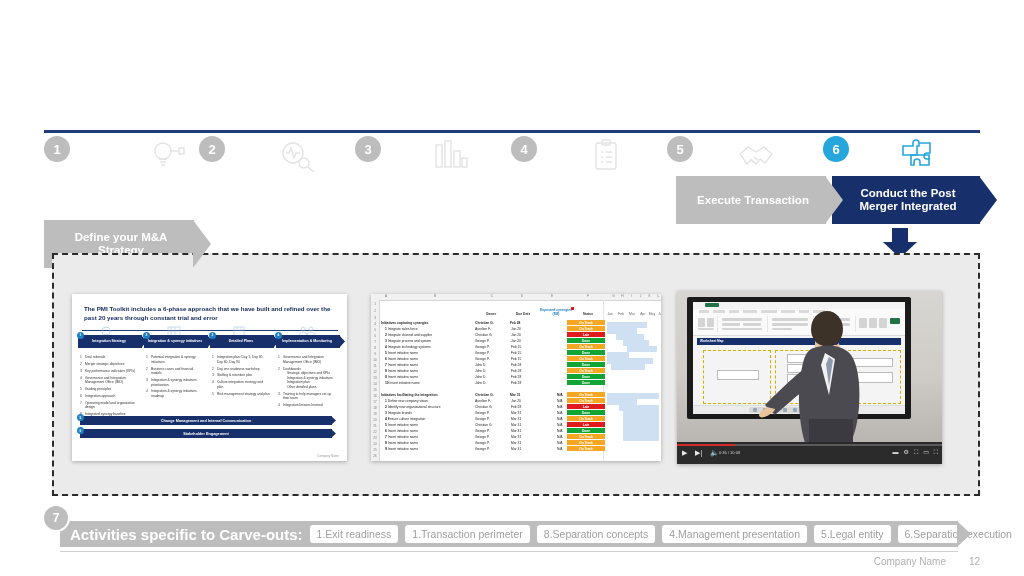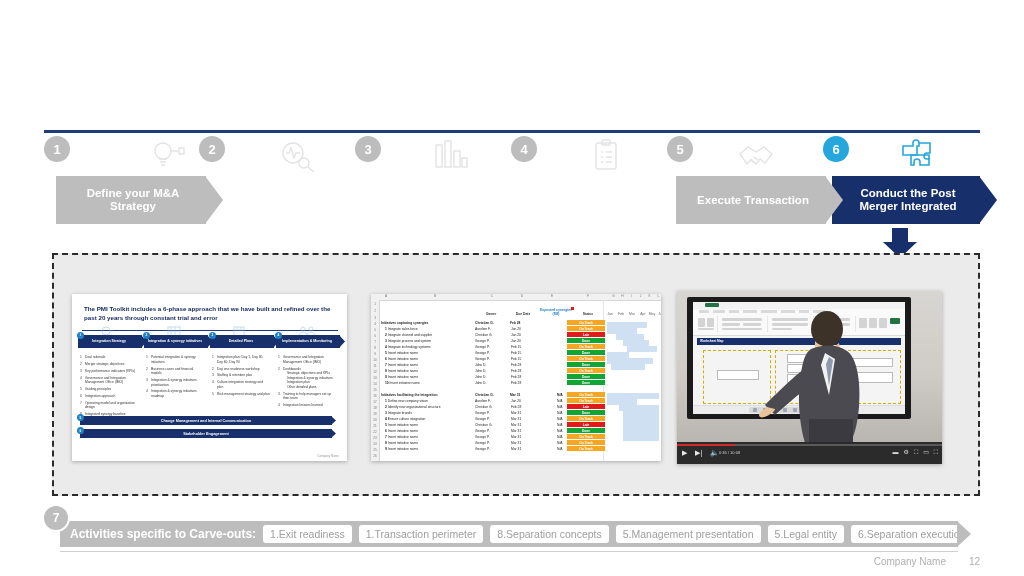--- a/index.html
+++ b/index.html
@@ -159,21 +159,21 @@
   .vid-right{position:absolute;right:4px;top:7px;display:flex;gap:5px;}
   .vid-right span{color:#d8d8d8;font-size:6px;line-height:7px;}
 
   
   .carve{
     position:absolute;left:60px;top:521px;height:26px;width:898px;
     background:#bdbdbd;display:flex;align-items:center;
     padding-left:10px;box-sizing:border-box;
   }
   .carve-cc{position:absolute;right:-13px;top:0;}
-  .carve-label{color:#ffffff;font-size:12px;font-weight:bold;white-space:nowrap;}
+  .carve-label{color:#ffffff;font-size:15px;font-weight:bold;white-space:nowrap;}
   .chip{
     background:#ffffff;color:#9e9e9e;font-size:10.5px;
     padding:3px 7px;border-radius:3px;margin-left:7px;white-space:nowrap;
   }
   .carve-badge{
     position:absolute;left:44px;top:506px;width:24px;height:24px;border-radius:50%;
     background:#bdbdbd;color:#fff;font-weight:bold;font-size:12px;
     display:flex;align-items:center;justify-content:center;z-index:5;
     box-shadow:0 0 0 2px #fff;
   }
@@ -191,21 +191,21 @@
   <div class="phases">
 
     <div class="ph-icon" style="left:96px;">
       <svg width="40" height="34" viewBox="0 0 40 34" fill="none" stroke="#e3e3e3" stroke-width="1.4">
         <circle cx="15" cy="12" r="8"></circle>
           <path d="M11 20h8M12 23h6M13 26h4"></path>
         <path d="M23 12h8M31 9h5v6h-5z"></path>
       </svg>
     </div>
     <div class="badge grey" style="left:0px;">1</div>
-    <div class="phase grey" style="left:12px;width:150px;">
+    <div class="phase grey" style="left:0;width:150px;margin-top:44px;">
       <div>
         <span class="lbl">Define your M&amp;A</span>
         <span class="lbl">Strategy</span>
       </div>
       <div class="chev-r">
         <svg width="18" height="48" viewBox="0 0 18 48">
             <path d="M0 0 L18 24 L0 48 Z" fill="#bdbdbd"></path>
           </svg>
       </div>
     </div>
@@ -720,21 +720,21 @@
       </div>
     </div>
   </div>
 
   <div class="carve-badge">7</div>
   <div class="carve">
     <span class="carve-label">Activities specific to Carve-outs:</span>
     <span class="chip">1.Exit readiness</span>
     <span class="chip">1.Transaction perimeter</span>
     <span class="chip">8.Separation concepts</span>
-    <span class="chip">5.Management presentation</span>
+    <span class="chip">4.Management presentation</span>
     <span class="chip">5.Legal entity</span>
     <span class="chip">6.Separation execution</span>
     <span class="carve-cc">
       <svg width="14" height="26" viewBox="0 0 14 26">
           <path d="M0 0 L14 13 L0 26 Z" fill="#bdbdbd"></path>
         </svg>
     </span>
   </div>
 
   <div class="foot-rule"></div>

